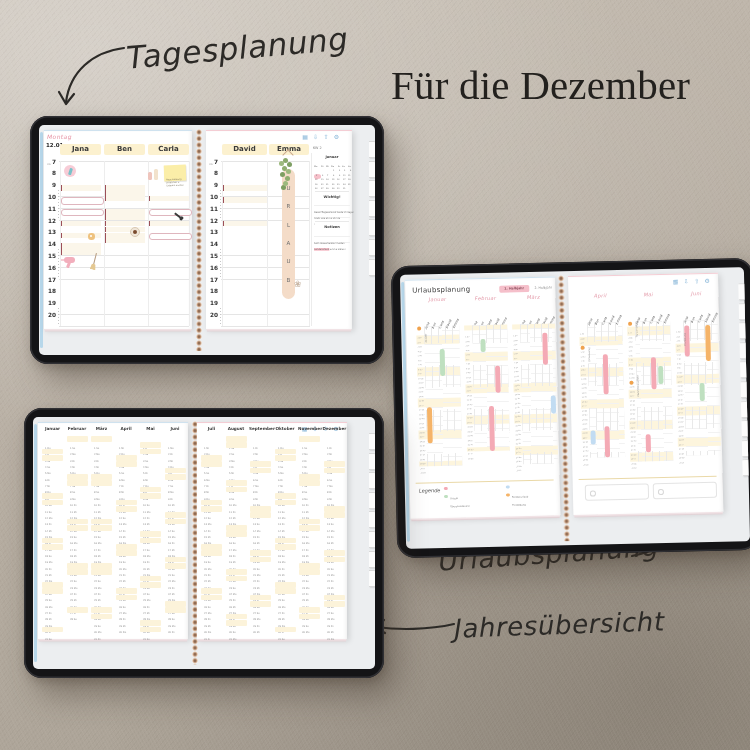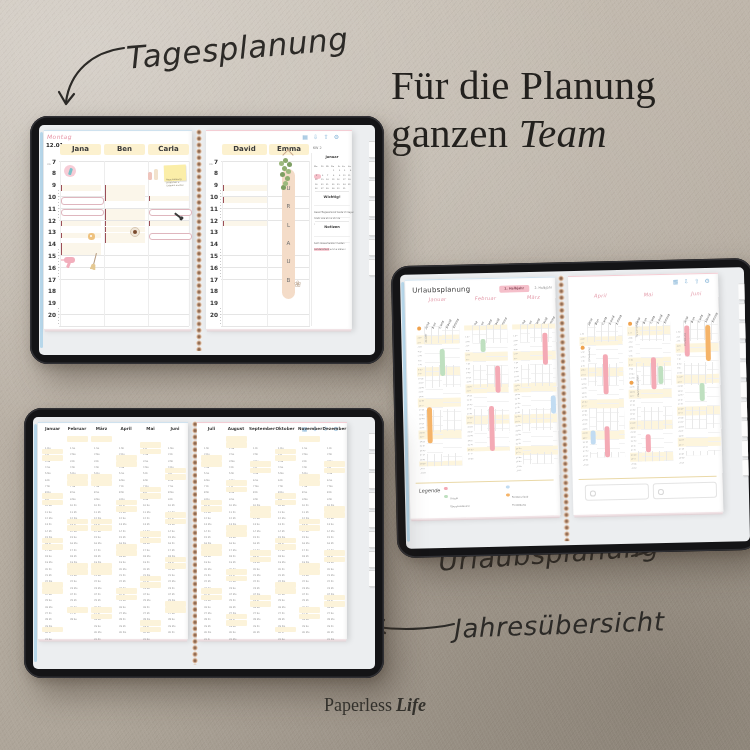--- a/index.html
+++ b/index.html
@@ -170,22 +170,21 @@
 <div class="canvas">
   <div class="grain"></div>
 
   <div class="cap cap-tages">Tagesplanung</div>
   <svg class="arrow" style="left:52px;top:42px" width="80" height="70" viewBox="0 0 80 70">
     <path d="M72,6 C40,10 18,30 14,60" stroke="#2c2a27" stroke-width="2.2" fill="none" stroke-linecap="round"></path>
     <path d="M7,50 L14,62 L22,52" stroke="#2c2a27" stroke-width="2.2" fill="none" stroke-linecap="round" stroke-linejoin="round"></path>
   </svg>
 
   <div class="headline">
-    <div>Für die Planung</div>
-    <div><span>ganzen </span><span class="it">Team</span></div>
+    <div>Für die Dezember</div>
   </div>
 
   <div class="cap cap-url">Urlaubsplanung</div>
   <svg class="arrow" style="left:628px;top:516px" width="68" height="46" viewBox="0 0 68 46">
     <path d="M4,40 C24,36 44,26 56,10" stroke="#2c2a27" stroke-width="2.2" fill="none" stroke-linecap="round"></path>
     <path d="M47,7 L57,8 L55,19" stroke="#2c2a27" stroke-width="2.2" fill="none" stroke-linecap="round" stroke-linejoin="round"></path>
   </svg>
 
   <div class="cap cap-jahr">Jahresübersicht</div>
   <svg class="arrow" style="left:368px;top:616px" width="88" height="24" viewBox="0 0 88 24">
@@ -1173,16 +1172,13 @@
           <div class="railtab"></div>
           <div class="railtab"></div>
           <div class="railtab"></div>
           <div class="railtab"></div>
           <div class="railtab"></div>
           <div class="railtab"></div>
         </div>
     </div>
   </div>
 
-  <div class="brand">
-    <span>Paperless</span><span class="it">Life</span>
-  </div>
 </div>
 
 </body></html>

